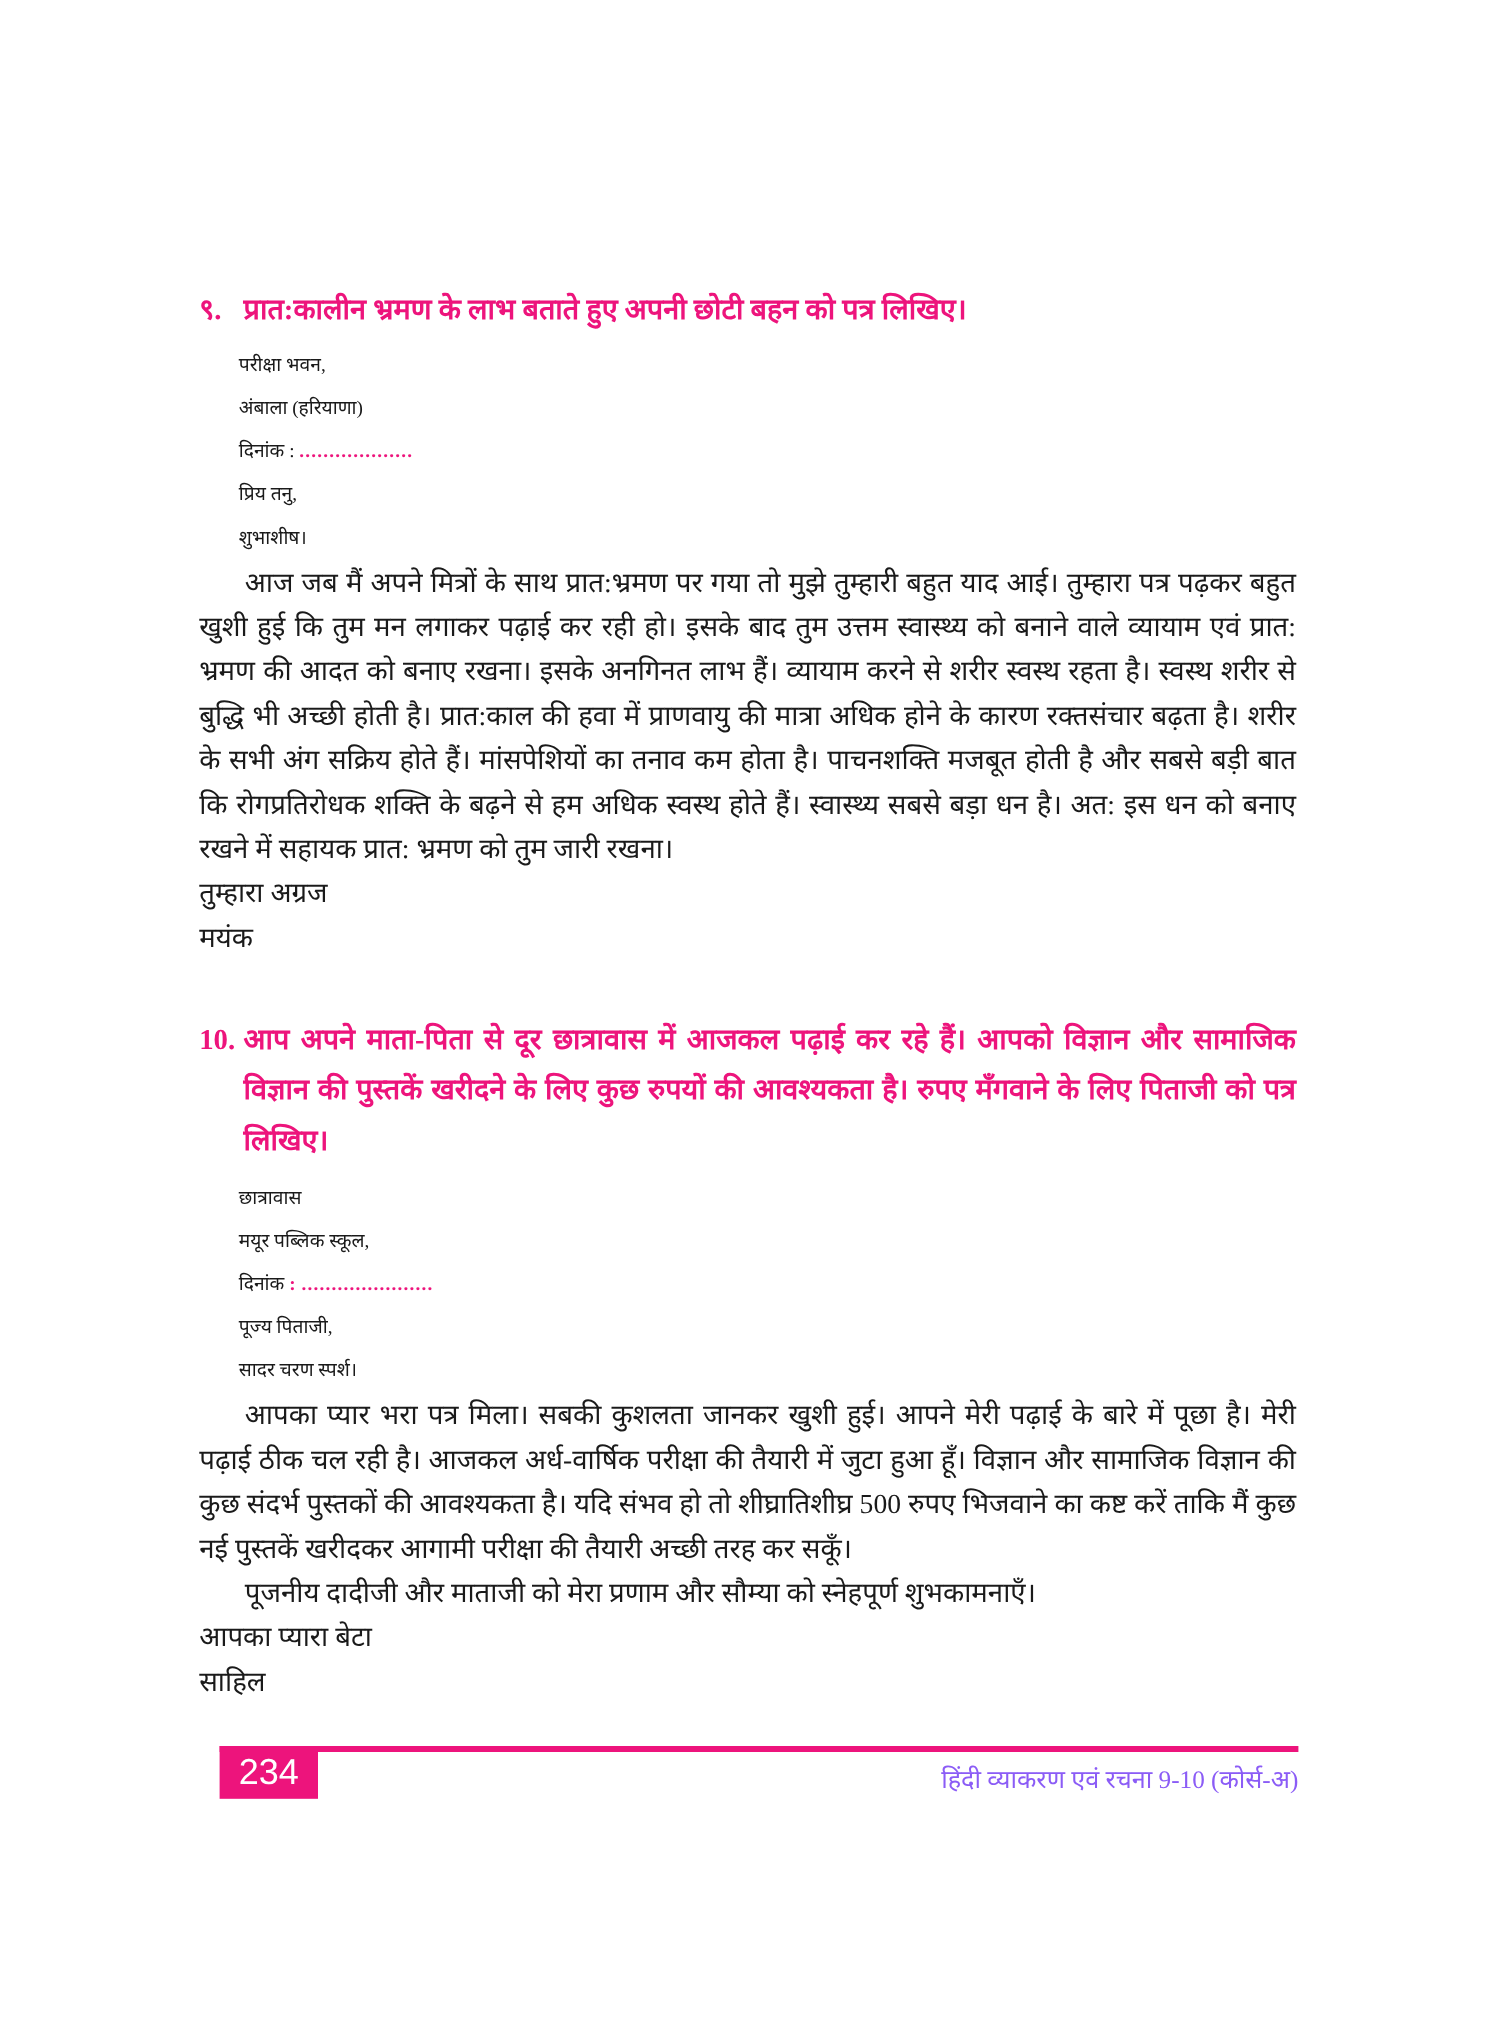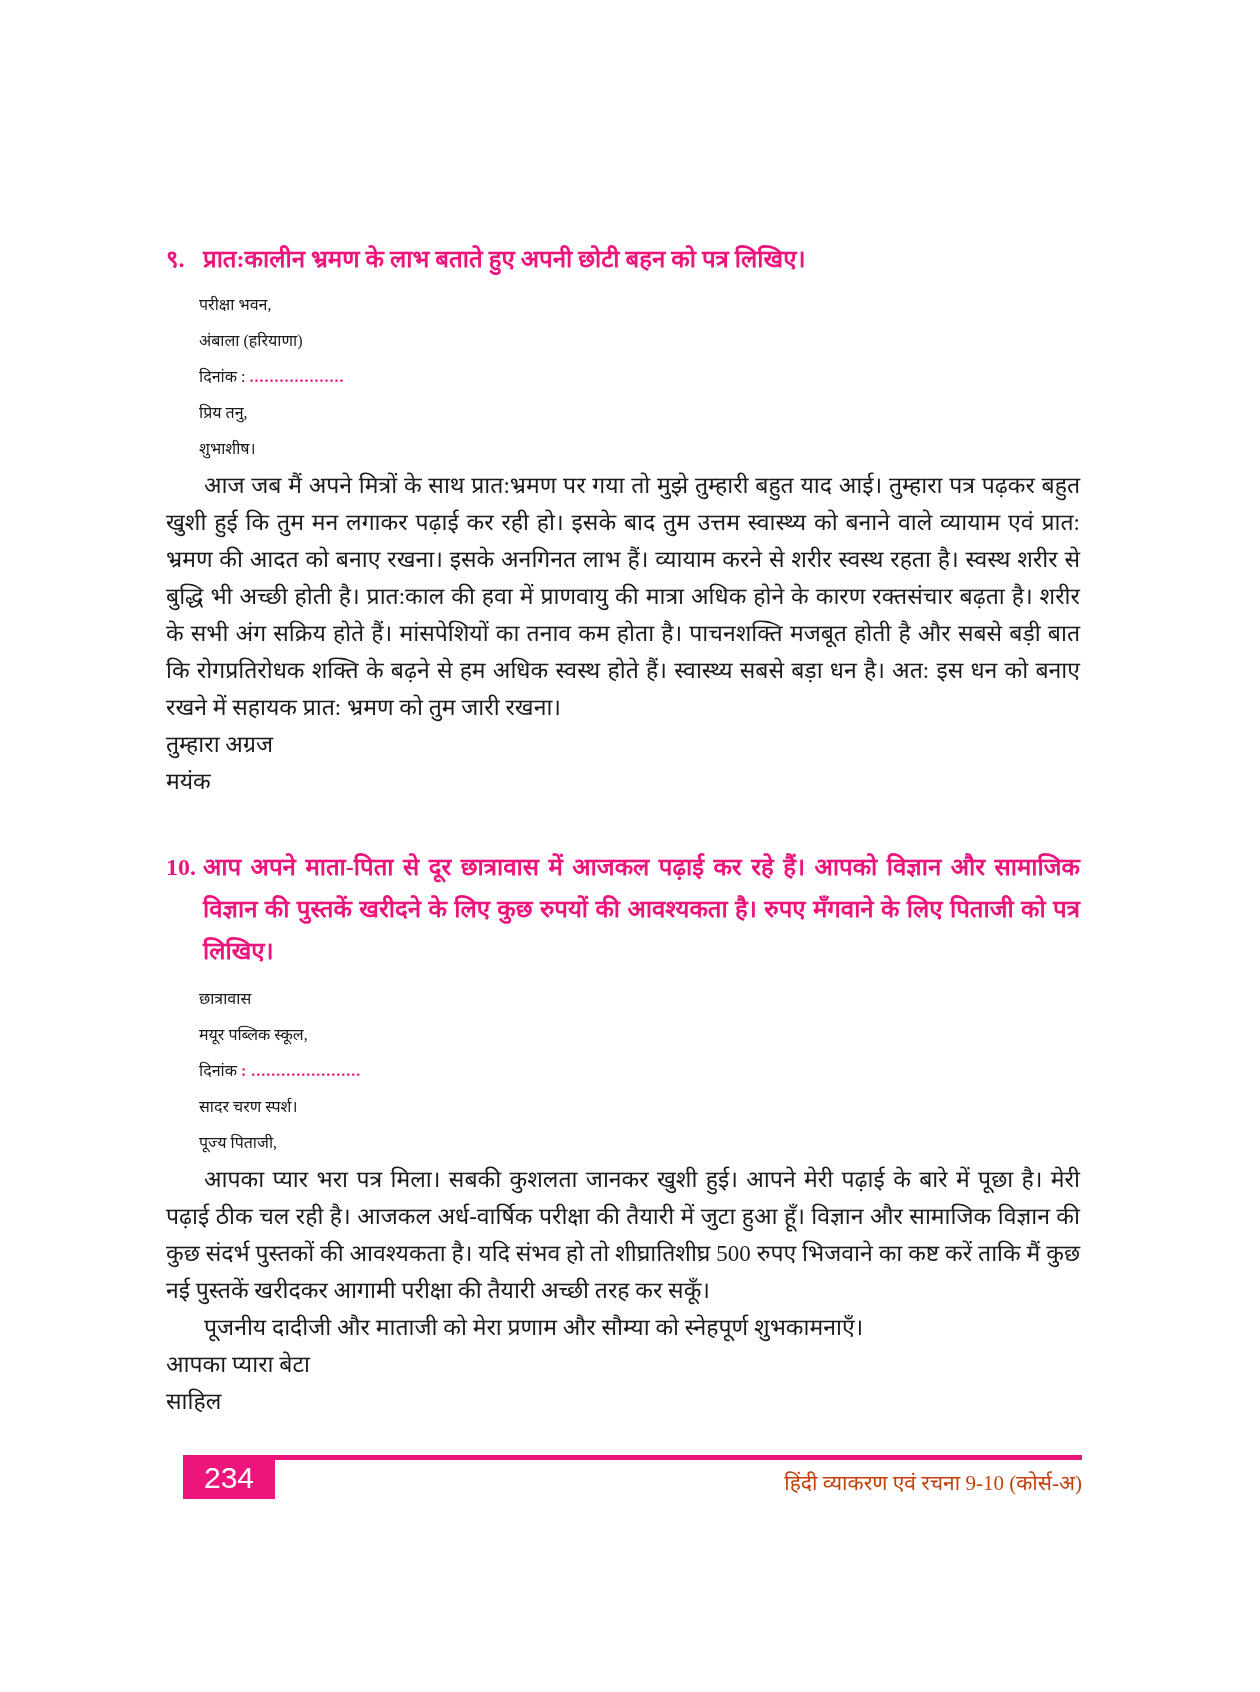--- a/index.html
+++ b/index.html
@@ -72,35 +72,35 @@
   }
   .footer-rule {
     position: absolute;
     left: 0; right: 0; top: 0;
     height: 5px;
     background: #ed147c;
   }
   .page-num-box {
     position: absolute;
     left: 0; top: 0;
-    width: 92px;
+    width: 82px;
     height: 44px;
     background: #ed147c;
     color: #ffffff;
     font-family: "Liberation Sans", "DejaVu Sans", sans-serif;
     font-size: 30px;
     text-align: center;
     line-height: 46px;
   }
   .book-title {
     position: absolute;
     right: 0;
     top: 13px;
     font-size: 21px;
-    color: #c2410c;
+    color: #8b5cf6;
     white-space: nowrap;
   }
 </style>
 </head>
 <body>
 
 <div class="page">
   <main class="content">
 
     <section class="q9">
@@ -134,22 +134,22 @@
       </div>
 
       <div class="letter">
         <div class="letter-line">छात्रावास</div>
         <div class="letter-line">मयूर पब्लिक स्कूल,</div>
         <div class="letter-line">
           <span>दिनांक</span>
           <span class="date-colon-pink">:</span>
           <span class="date-dots">......................</span>
         </div>
+        <div class="letter-line">पूज्य पिताजी,</div>
         <div class="letter-line">सादर चरण स्पर्श।</div>
-        <div class="letter-line">पूज्य पिताजी,</div>
 
         <p class="para">आपका प्यार भरा पत्र मिला। सबकी कुशलता जानकर खुशी हुई। आपने मेरी पढ़ाई के बारे में पूछा है। मेरी पढ़ाई ठीक चल रही है। आजकल अर्ध-वार्षिक परीक्षा की तैयारी में जुटा हुआ हूँ। विज्ञान और सामाजिक विज्ञान की कुछ संदर्भ पुस्तकों की आवश्यकता है। यदि संभव हो तो शीघ्रातिशीघ्र 500 रुपए भिजवाने का कष्ट करें ताकि मैं कुछ नई पुस्तकें खरीदकर आगामी परीक्षा की तैयारी अच्छी तरह कर सकूँ।</p>
         <p class="para">पूजनीय दादीजी और माताजी को मेरा प्रणाम और सौम्या को स्नेहपूर्ण शुभकामनाएँ।</p>
 
         <div class="closing-line">आपका प्यारा बेटा</div>
         <div class="closing-line">साहिल</div>
       </div>
     </section>
 
   </main>

